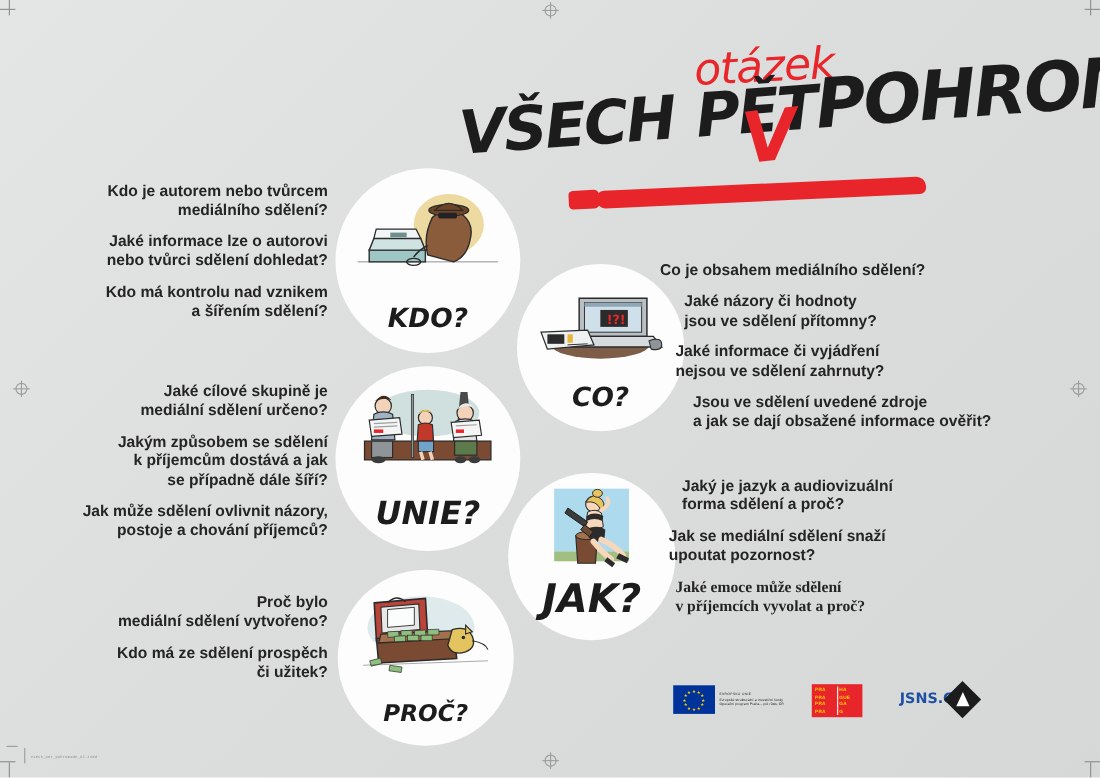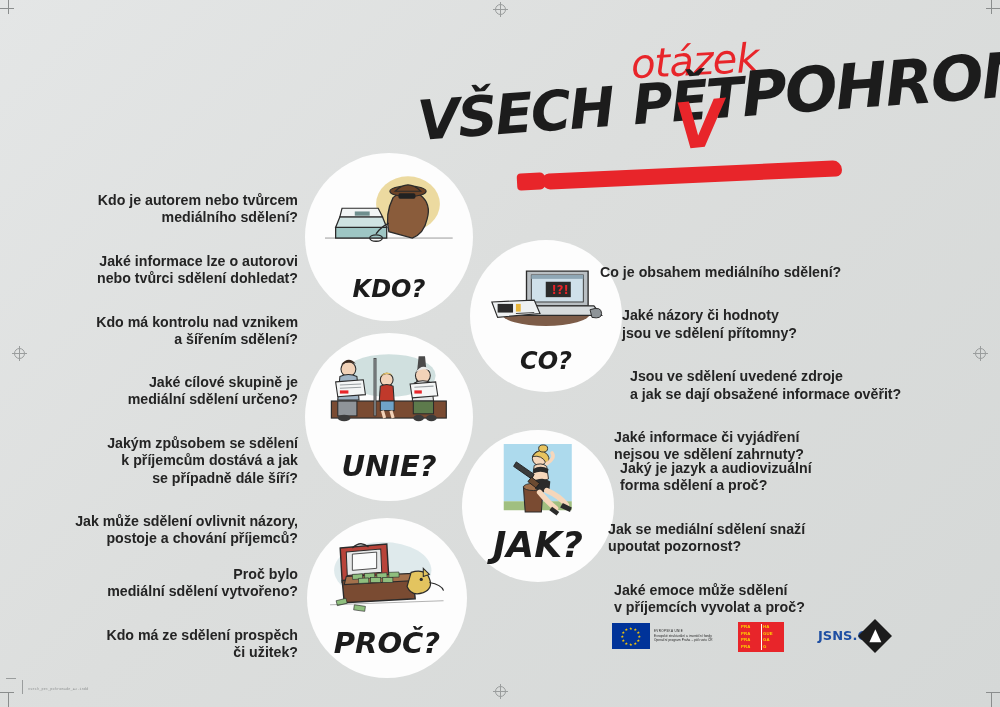--- a/index.html
+++ b/index.html
@@ -71,30 +71,29 @@
   }
   #circle-kdo{left:305px;top:153px;width:168px;height:168px;}
   #circle-kdo .clabel{font-size:24px;}
   #circle-co{left:470px;top:240px;width:152px;height:152px;}
   #circle-co .clabel{font-size:24px;}
   #circle-komu{left:305px;top:333px;width:168px;height:168px;}
   #circle-komu .clabel{font-size:29px;}
   #circle-jak{left:462px;top:430px;width:152px;height:152px;}
   #circle-jak .clabel{font-size:36px;}
   #circle-proc{left:307px;top:518px;width:160px;height:160px;}
-  #circle-proc .clabel{font-size:29px;text-align:center;}
+  #circle-proc .clabel{font-size:21px;text-align:center;}
 
   
   .qblock{position:absolute;color:#242424;}
   .qblock .q{
     font-weight:bold;
     font-size:14.2px;line-height:17.4px;
     margin-bottom:11px;
     white-space:pre-line;
-    margin-top:26px;
   }
   .qblock .q:last-child{margin-bottom:0;}
   .align-right{text-align:right;}
   .align-left{text-align:left;}
 
   #q-kdo{left:40px;top:166px;width:258px;}
   #q-komu{left:20px;top:348px;width:278px;}
   #q-proc{left:40px;top:540px;width:258px;}
   #q-co{left:600px;top:238px;width:380px;}
   #q-jak{left:608px;top:434px;width:370px;}
@@ -330,32 +329,32 @@
 k příjemcům dostává a jak
 se případně dále šíří?</div>
     <div class="q">Jak může sdělení ovlivnit názory,
 postoje a chování příjemců?</div>
   </div>
 
   <div class="qblock align-left" id="q-co">
     <div class="q">Co je obsahem mediálního sdělení?</div>
     <div class="q" style="padding-left:22px;">Jaké názory či hodnoty
 jsou ve sdělení přítomny?</div>
+    <div class="q" style="padding-left:14px;">Jaké informace či vyjádření
+nejsou ve sdělení zahrnuty?</div>
     <div class="q" style="padding-left:30px;">Jsou ve sdělení uvedené zdroje
 a jak se dají obsažené informace ověřit?</div>
-    <div class="q" style="padding-left:14px;">Jaké informace či vyjádření
-nejsou ve sdělení zahrnuty?</div>
   </div>
 
   <div class="qblock align-left" id="q-jak">
     <div class="q" style="padding-left:12px;">Jaký je jazyk a audiovizuální
 forma sdělení a proč?</div>
     <div class="q">Jak se mediální sdělení snaží
 upoutat pozornost?</div>
-    <div class="q" style="padding-left:6px;">Jaké emoce může sdělení
+    <div class="q" style="padding-left:6px;font-family:Liberation Serif, serif;">Jaké emoce může sdělení
 v příjemcích vyvolat a proč?</div>
   </div>
 
   <div id="footer">
 
     <div class="logo" id="logo-eu">
       <div id="eu-flag">
         <span class="star" style="left:17px;top:4px;">★</span>
         <span class="star" style="left:21.5px;top:5px;">★</span>
         <span class="star" style="left:24.5px;top:8px;">★</span>

